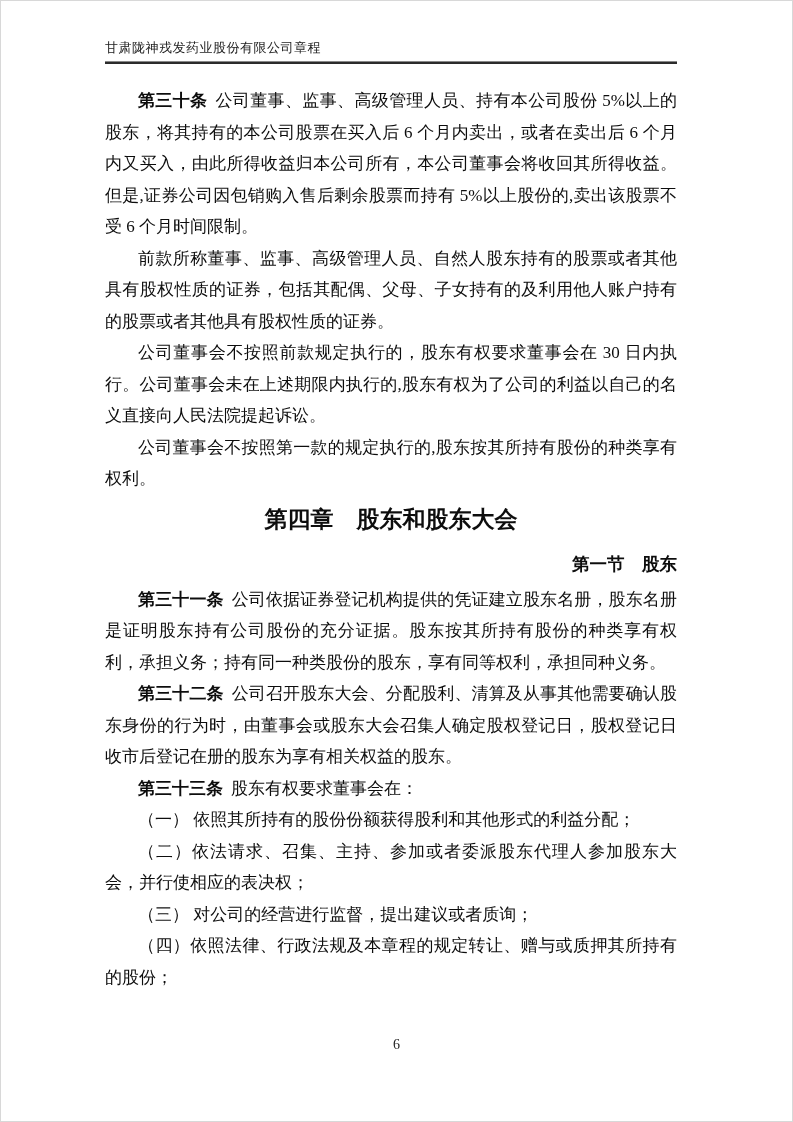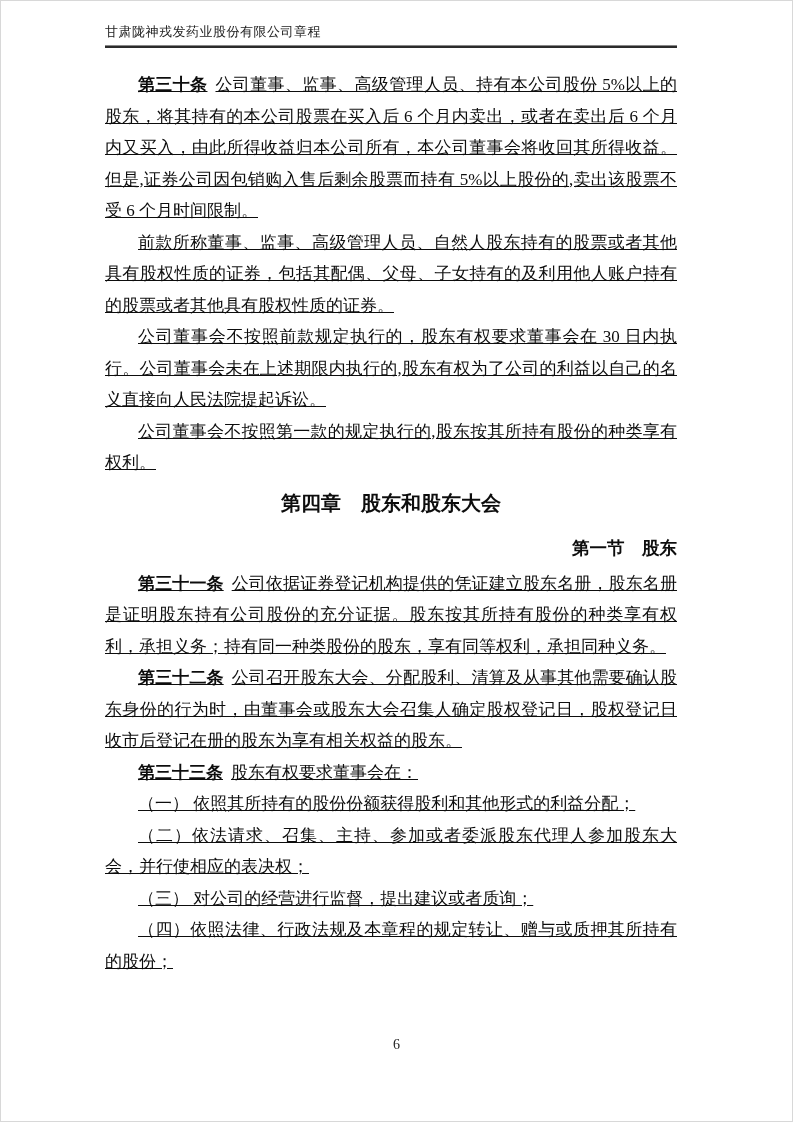--- a/index.html
+++ b/index.html
@@ -16,53 +16,52 @@
     border: 1px solid #d8d8d8;
     font-family: "Liberation Serif", "DejaVu Serif", serif;
     color: #111111;
     overflow: hidden;
   }
   .page-inner {
     margin-left: 104px;
     margin-right: 115px;
   }
   .doc-header-title {
-    padding-top: 22px;
+    padding-top: 38px;
     font-size: 13px;
     letter-spacing: 0.5px;
     color: #222222;
   }
   .doc-header-rule {
     height: 2px;
     background: #2b2b2b;
     margin-top: 4px;
     border-top: 1px solid #888888;
   }
   .doc-body {
     margin-top: 21px;
     font-size: 17px;
     line-height: 31.5px;
     text-align: justify;
     color: #0d0d0d;
   }
   .para {
     margin: 0;
     text-indent: 33px;
-    text-decoration: underline;
   }
   .article-label {
     font-weight: bold;
     margin-right: 8px;
   }
   .chapter-heading {
     margin: 9px 0 0 0;
     text-align: center;
     text-indent: 0;
     font-weight: bold;
-    font-size: 20px;
+    font-size: 23px;
   }
   .section-heading {
     margin: 14px 0 3px 0;
     text-align: right;
     text-indent: 0;
     font-weight: bold;
     font-size: 17.5px;
   }
   .page-number {
     position: absolute;

